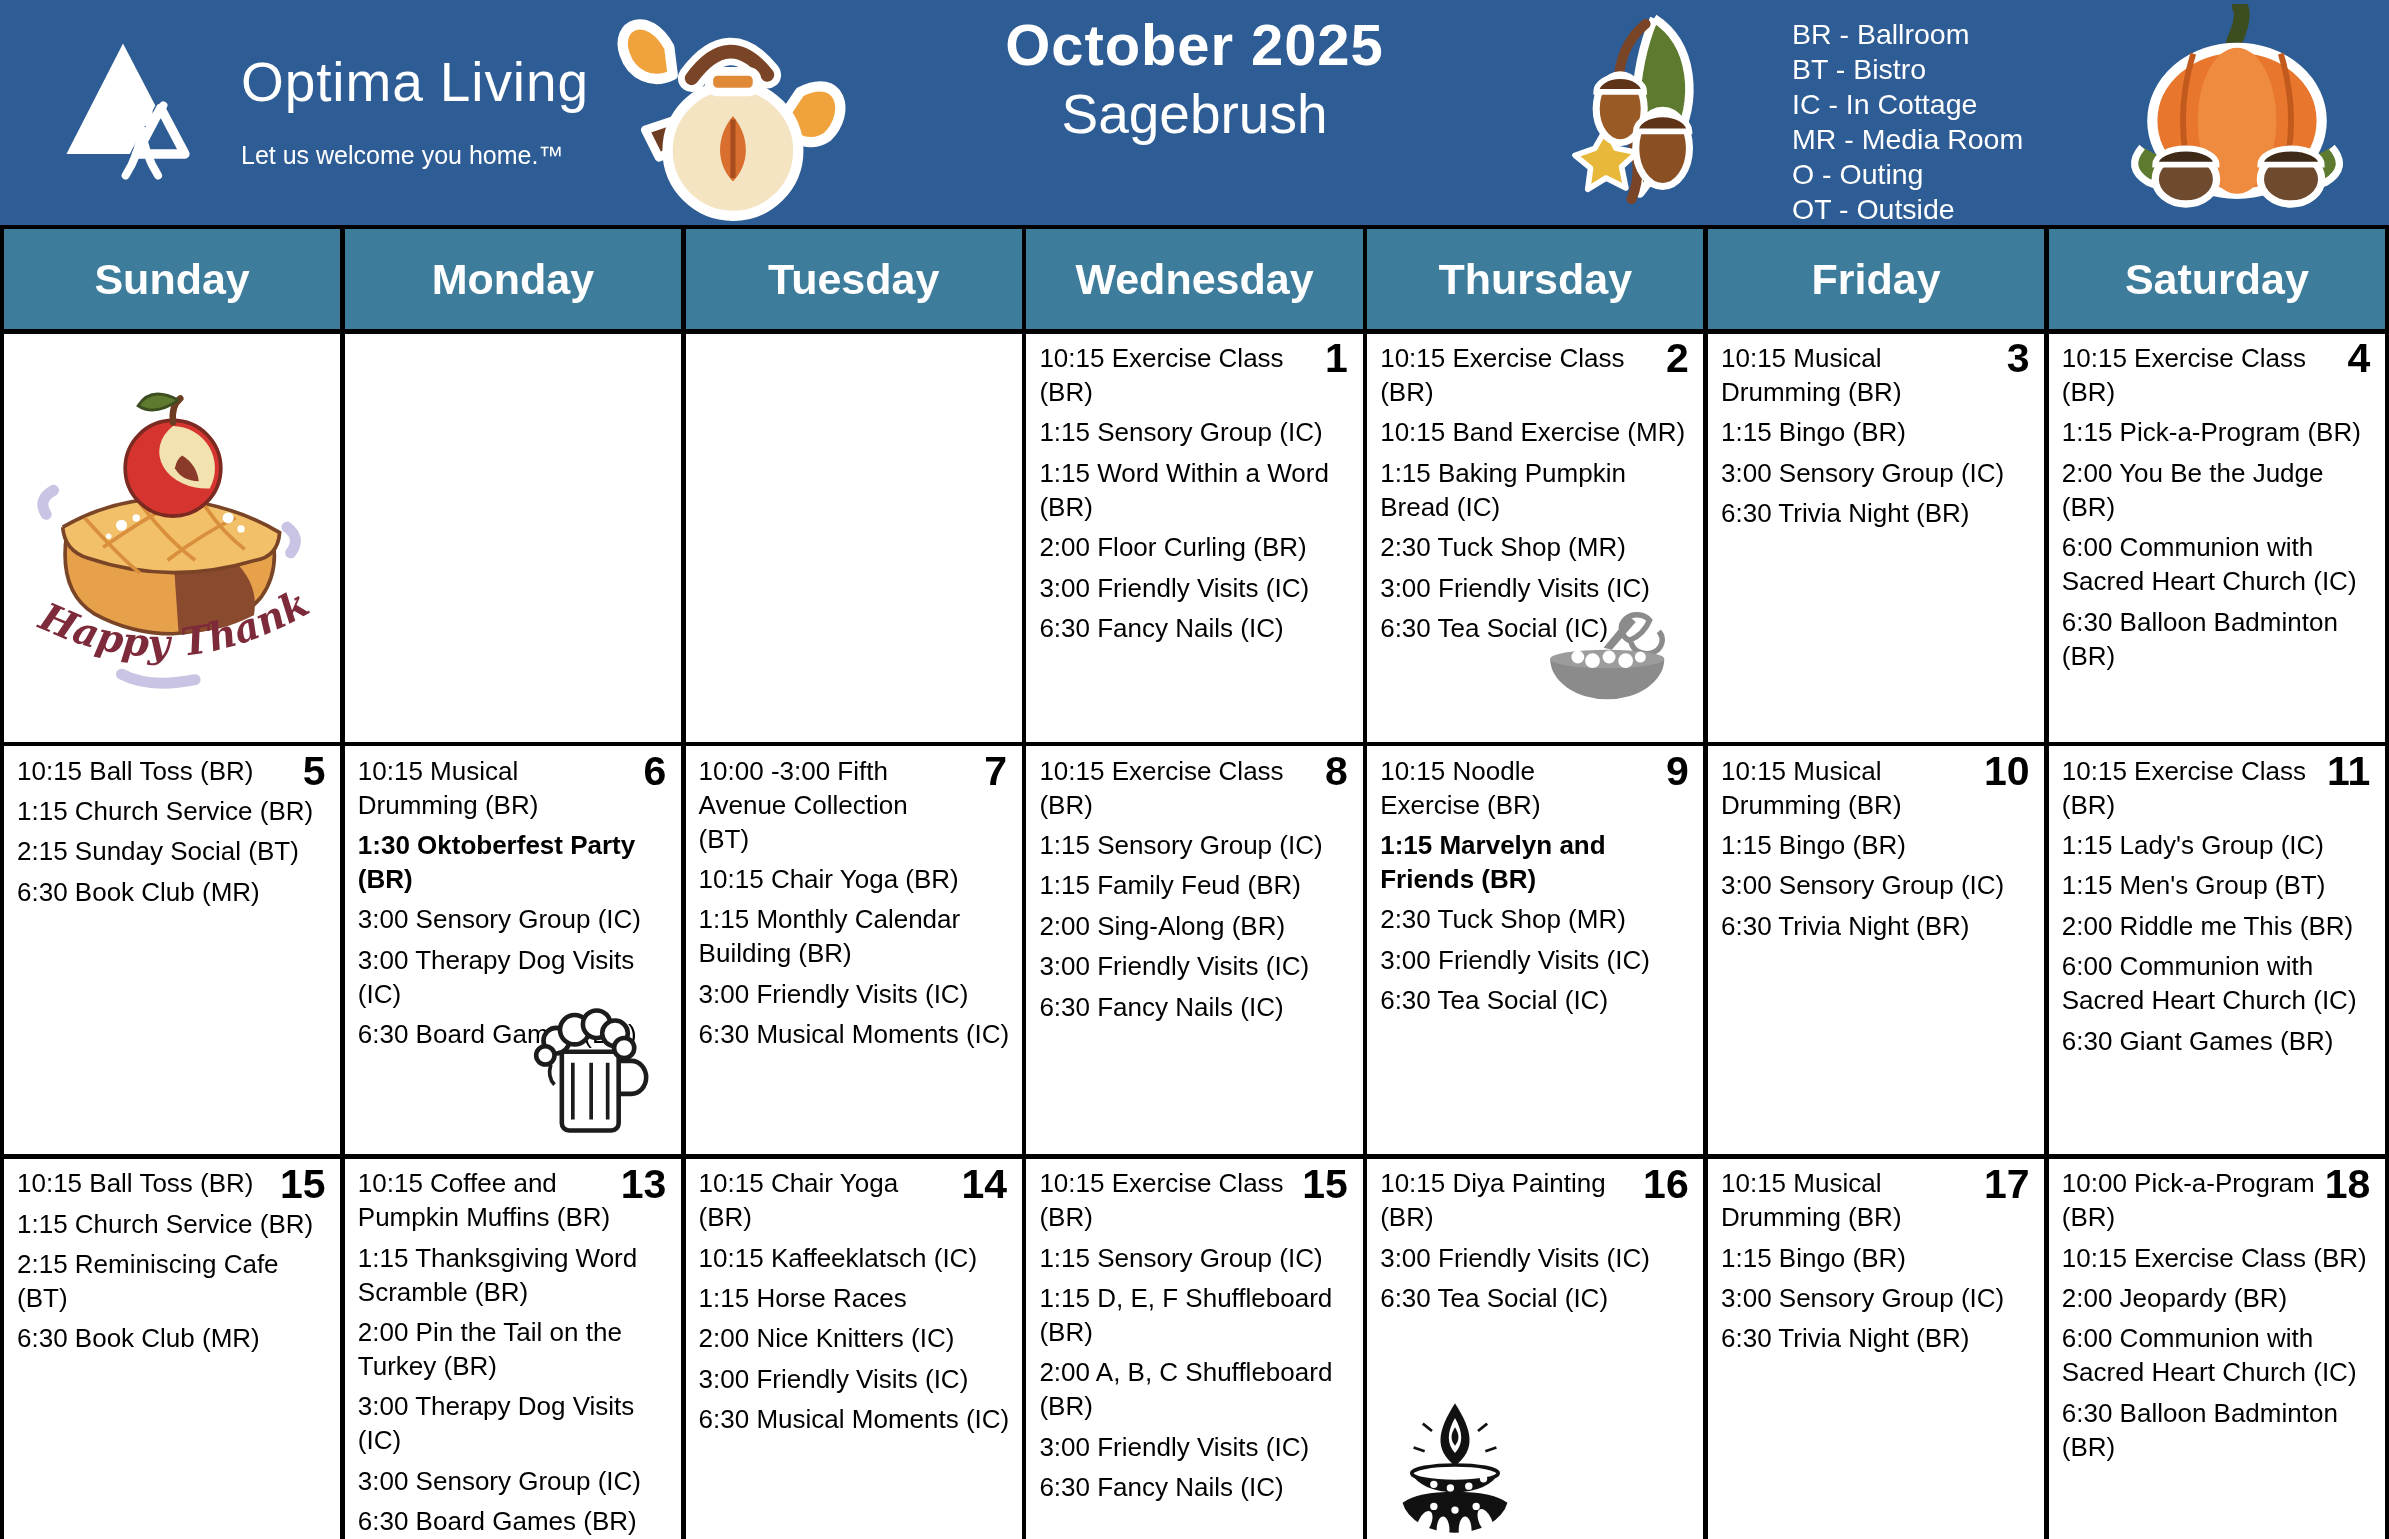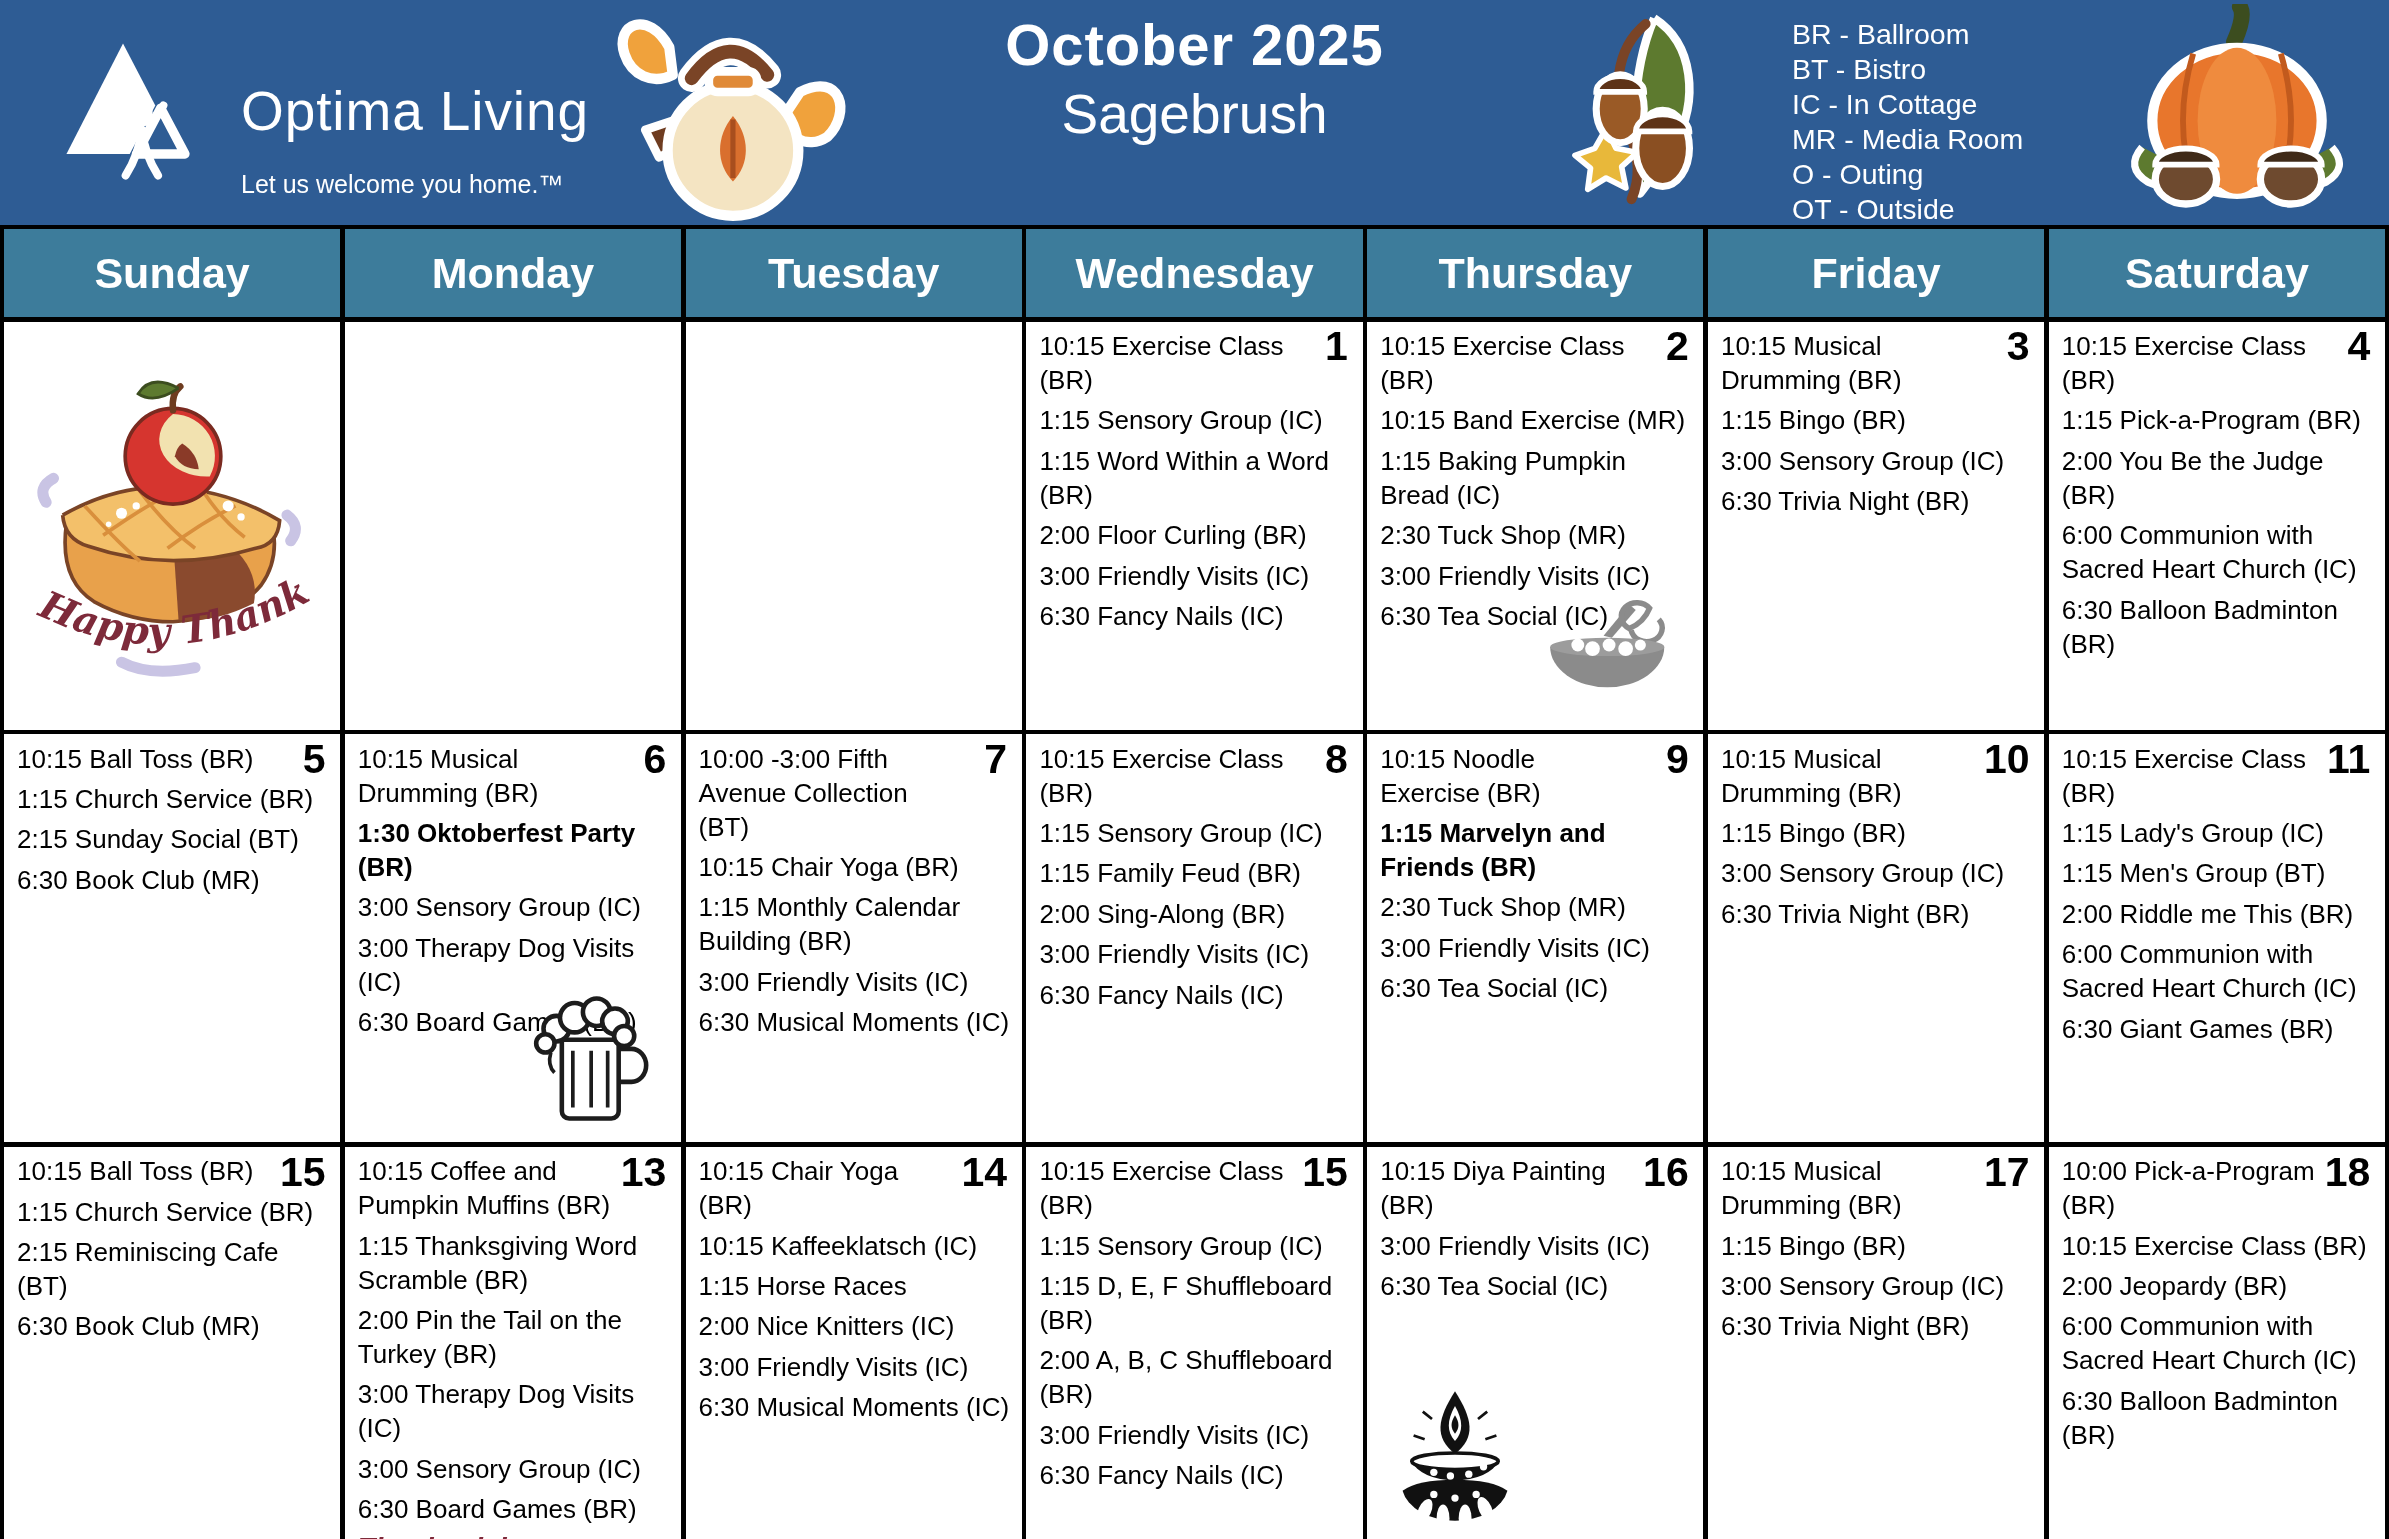--- a/index.html
+++ b/index.html
@@ -1,41 +1,41 @@
 <!DOCTYPE html>
 <html style="font-size:14.7px"><head>
 <meta charset="utf-8">
 <style>
   html,body{margin:0;padding:0;background:#e9e9e9;}
   #page{position:relative;width:2389px;height:1540px;overflow:hidden;background:#fff;
         font-family:"Liberation Sans",sans-serif;}
 
   
   .banner{position:absolute;left:0;top:0;width:2389px;height:225px;background:#2e5c94;}
-  .logo{position:absolute;left:53px;top:20px;display:flex;align-items:flex-end;}
+  .logo{position:absolute;left:53px;top:20px;display:flex;align-items:center;}
   .logo-mark{width:175px;height:179px;flex:0 0 auto;}
   .logo-text{margin-left:13px;color:#fff;}
   .logo-name{font-size:55px;font-weight:500;letter-spacing:0.9px;}
   .logo-tag{font-size:25px;margin-top:27px;font-weight:400;}
   .title{position:absolute;left:50%;top:11px;transform:translateX(-50%);
          width:883px;text-align:center;color:#fff;}
   .title-month{font-size:58px;font-weight:800;letter-spacing:0.9px;}
   .title-loc{font-size:55px;font-weight:400;margin-top:3.7px;}
   .legend{position:absolute;left:1792px;top:16.6px;color:#fff;font-size:28.5px;
           font-weight:500;line-height:35px;white-space:nowrap;}
   .sticker{position:absolute;}
   .sticker.teapot{left:596px;top:5.5px;width:267px;height:215px;}
   .sticker.acorns{left:1541px;top:7.4px;width:198px;height:212px;}
   .sticker.pumpkin{left:2099px;top:3.7px;width:276px;height:219px;}
 
   
   .calendar{position:absolute;top:225px;left:0;width:2389px;box-sizing:border-box;
             display:grid;grid-template-columns:repeat(7,1fr);gap:4.6px;
             background:#000;border:4.6px solid #000;border-bottom:none;}
-  .wd{background:#3d7c9b;height:88px;display:flex;align-items:center;justify-content:center;
+  .wd{background:#3d7c9b;height:100px;display:flex;align-items:center;justify-content:center;
       color:#fff;font-size:43px;font-weight:700;}
   .cell{background:#fff;height:408px;position:relative;box-sizing:border-box;
         padding:7.4px 11px 0 13px;overflow:hidden;}
   .num{position:absolute;top:1.8px;right:14.7px;font-size:41px;font-weight:700;color:#000;}
   .event{margin:0 0 6.4px 0;font-size:26px;line-height:34px;color:#000;}
   .event.first{padding-right:53px;}
   .event.bold{font-weight:700;}
   .note{margin:-1.8px 0 0 0;font-size:28.5px;line-height:33px;font-style:italic;
         font-weight:600;color:#7d2a3a;}
   .cellicon{position:absolute;}

